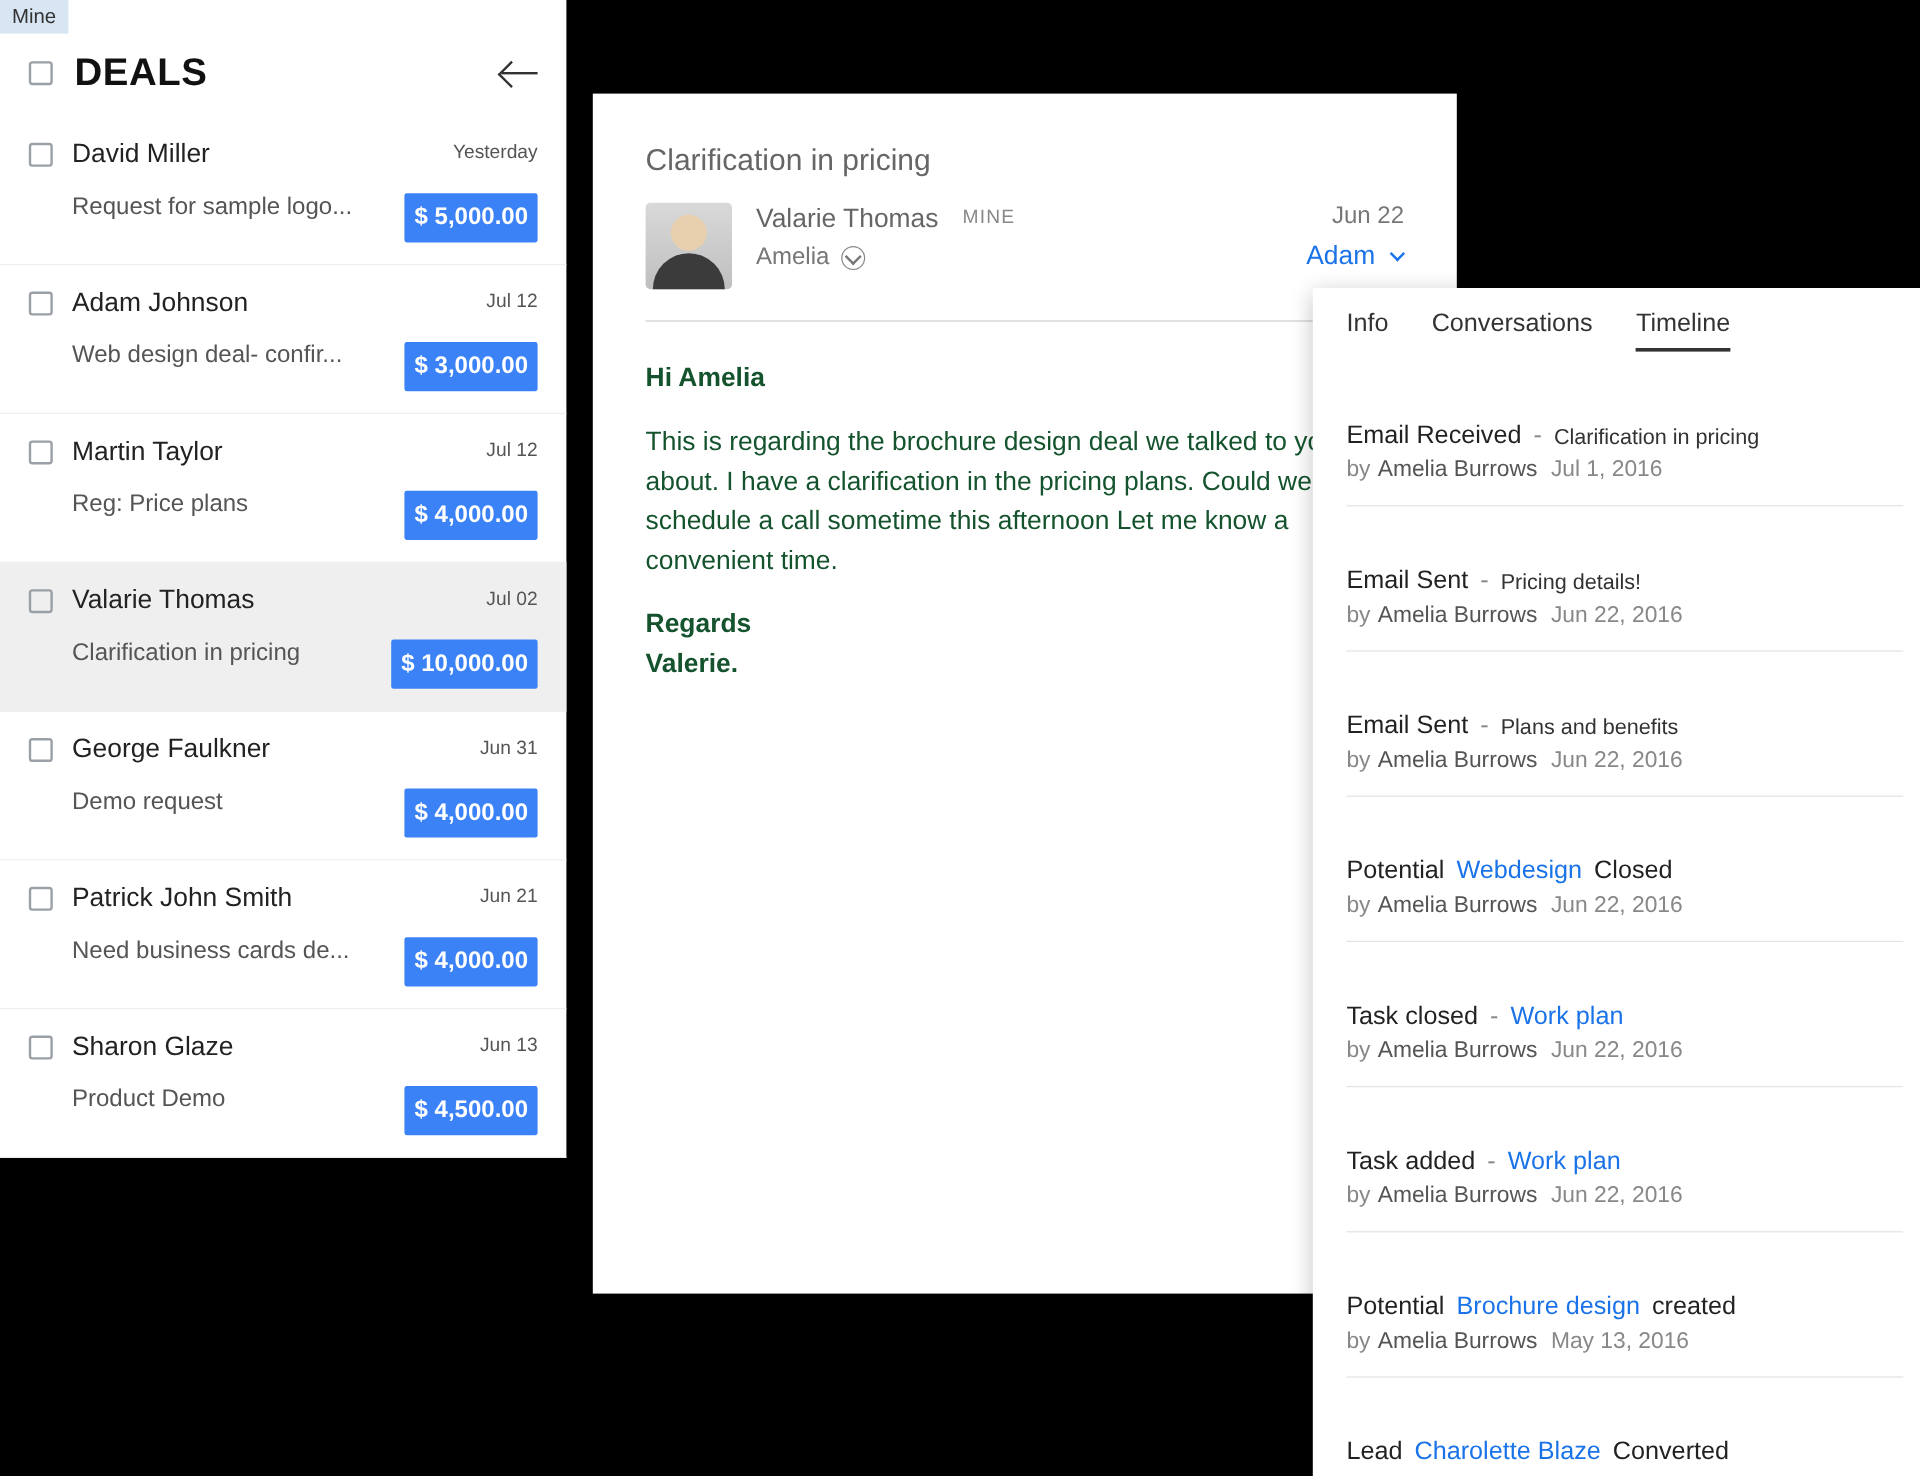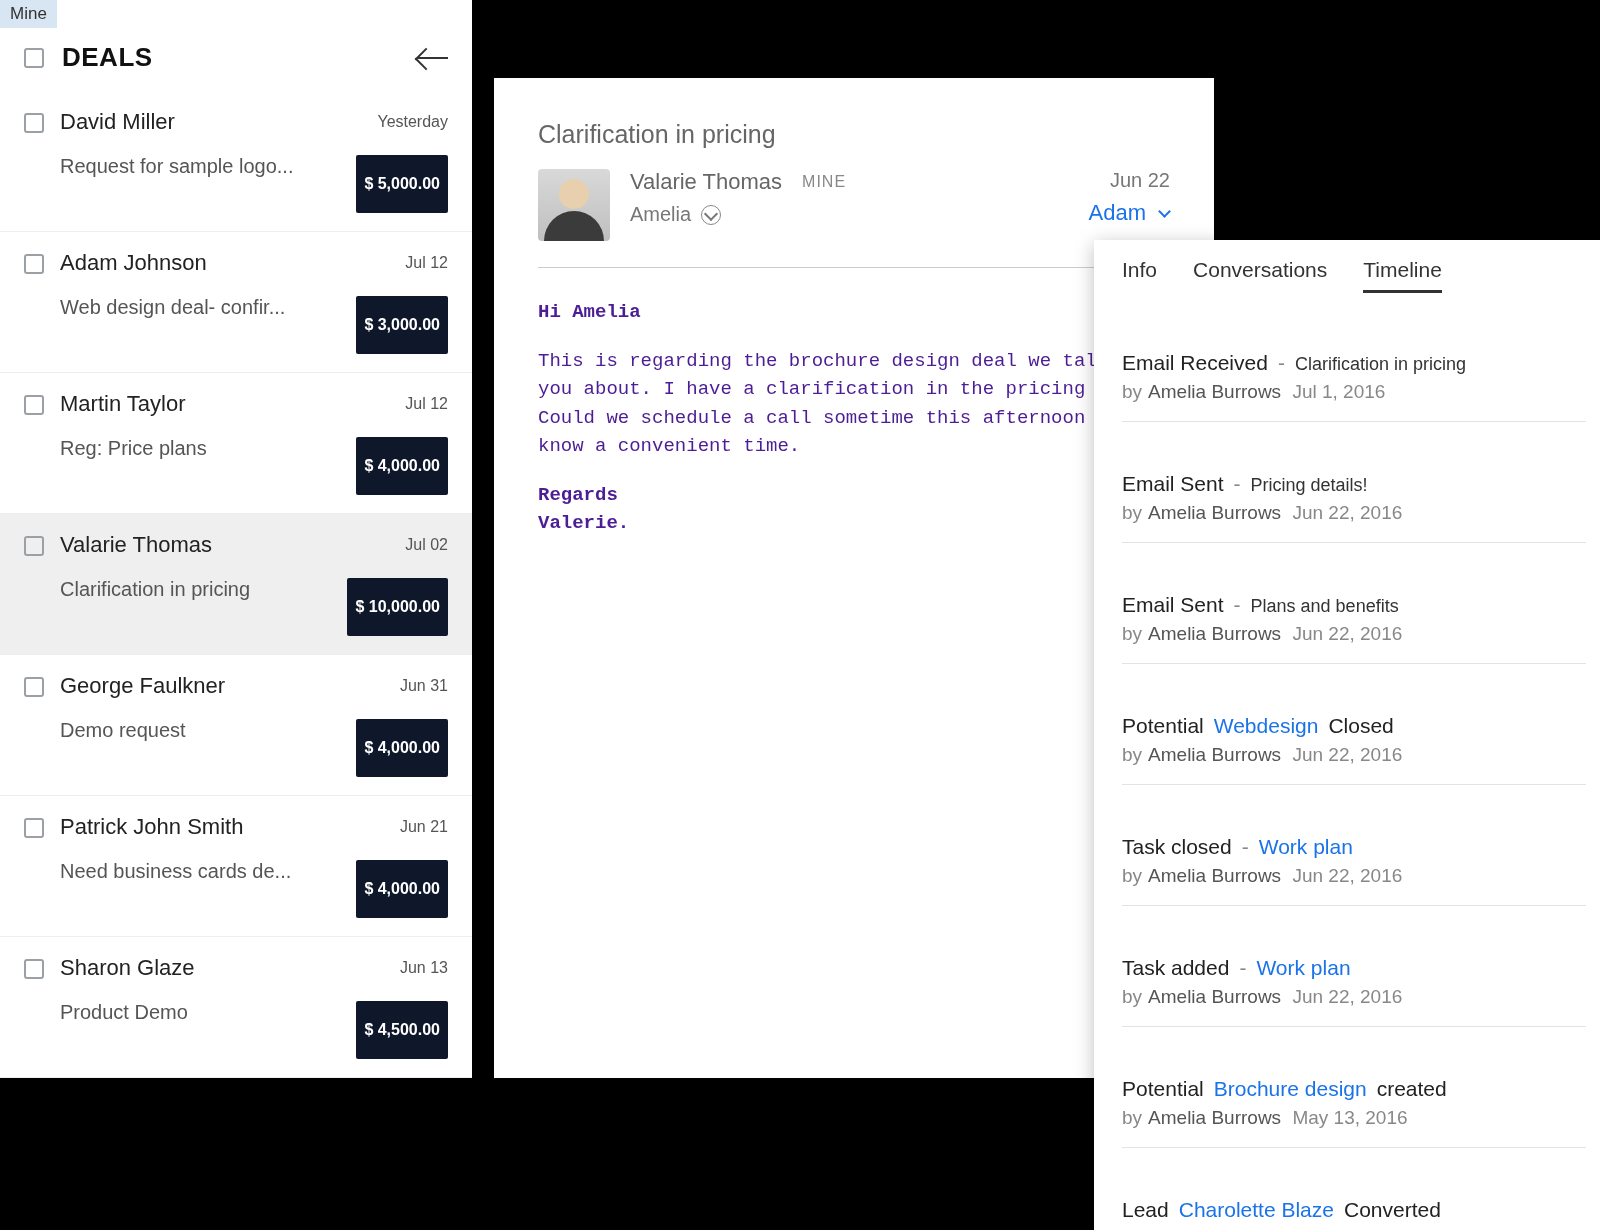--- a/index.html
+++ b/index.html
@@ -34,21 +34,21 @@
     padding: 14px 24px 18px 24px;
   }
   .deals-header .chk {
     flex: 0 0 20px;
     height: 20px;
     border: 2px solid #9aa0a6;
     border-radius: 3px;
     margin-right: 18px;
   }
   .deals-header h1 {
-    font-size: 26px;
+    font-size: 32px;
     font-weight: 800;
     letter-spacing: .5px;
     color: #111;
     flex: 1;
   }
   .back-arrow {
     width: 30px; height: 24px;
     position: relative;
     cursor: pointer;
   }
@@ -96,25 +96,25 @@
   }
   .deal-item .subject {
     font-size: 20px;
     color: #555;
     white-space: nowrap;
     overflow: hidden;
     text-overflow: ellipsis;
     max-width: 260px;
   }
   .deal-item .amount {
-    background: #0f172a;
+    background: #3b82f6;
     color: #fff;
-    font-size: 16px;
+    font-size: 20px;
     font-weight: 600;
-    padding: 20px 8px;
+    padding: 9px 8px;
     border-radius: 2px;
     align-self: center;
     text-align: center;
   }
 
   
   .email-panel {
     position: absolute;
     top: 78px;
     left: 494px;
@@ -175,21 +175,21 @@
   .email-meta-right { text-align:right; }
   .email-date { font-size:20px; color:#777;text-align:right; }
   .reply-row { display:flex; align-items:center; gap:12px; justify-content:flex-end; margin-top:8px;}
   .reply-link { color:#1a73e8; font-size:22px; cursor:pointer; }
   .reply-chev { width:12px;height:12px; position:relative; }
   .reply-chev::before{
     content:"";position:absolute;top:0;left:2px;width:7px;height:7px;
     border-right:2px solid #1a73e8;border-bottom:2px solid #1a73e8;transform:rotate(45deg);
   }
   .email-hr { border:none; border-top:1px solid #ccc; margin:26px 0 30px 0; }
-  .email-body { font-size:19px; color:#4c1d95; line-height:1.5;font-family:Liberation Mono, monospace; }
+  .email-body { font-size:22px; color:#14532d; line-height:1.5; }
   .email-body p { margin-bottom:20px; }
   .email-body .greeting, .email-body .signoff { font-weight:600; }
 
   
   .timeline-panel {
     position: absolute;
     top: 240px;
     left: 1094px;
     width: 520px;
     background: #fff;

